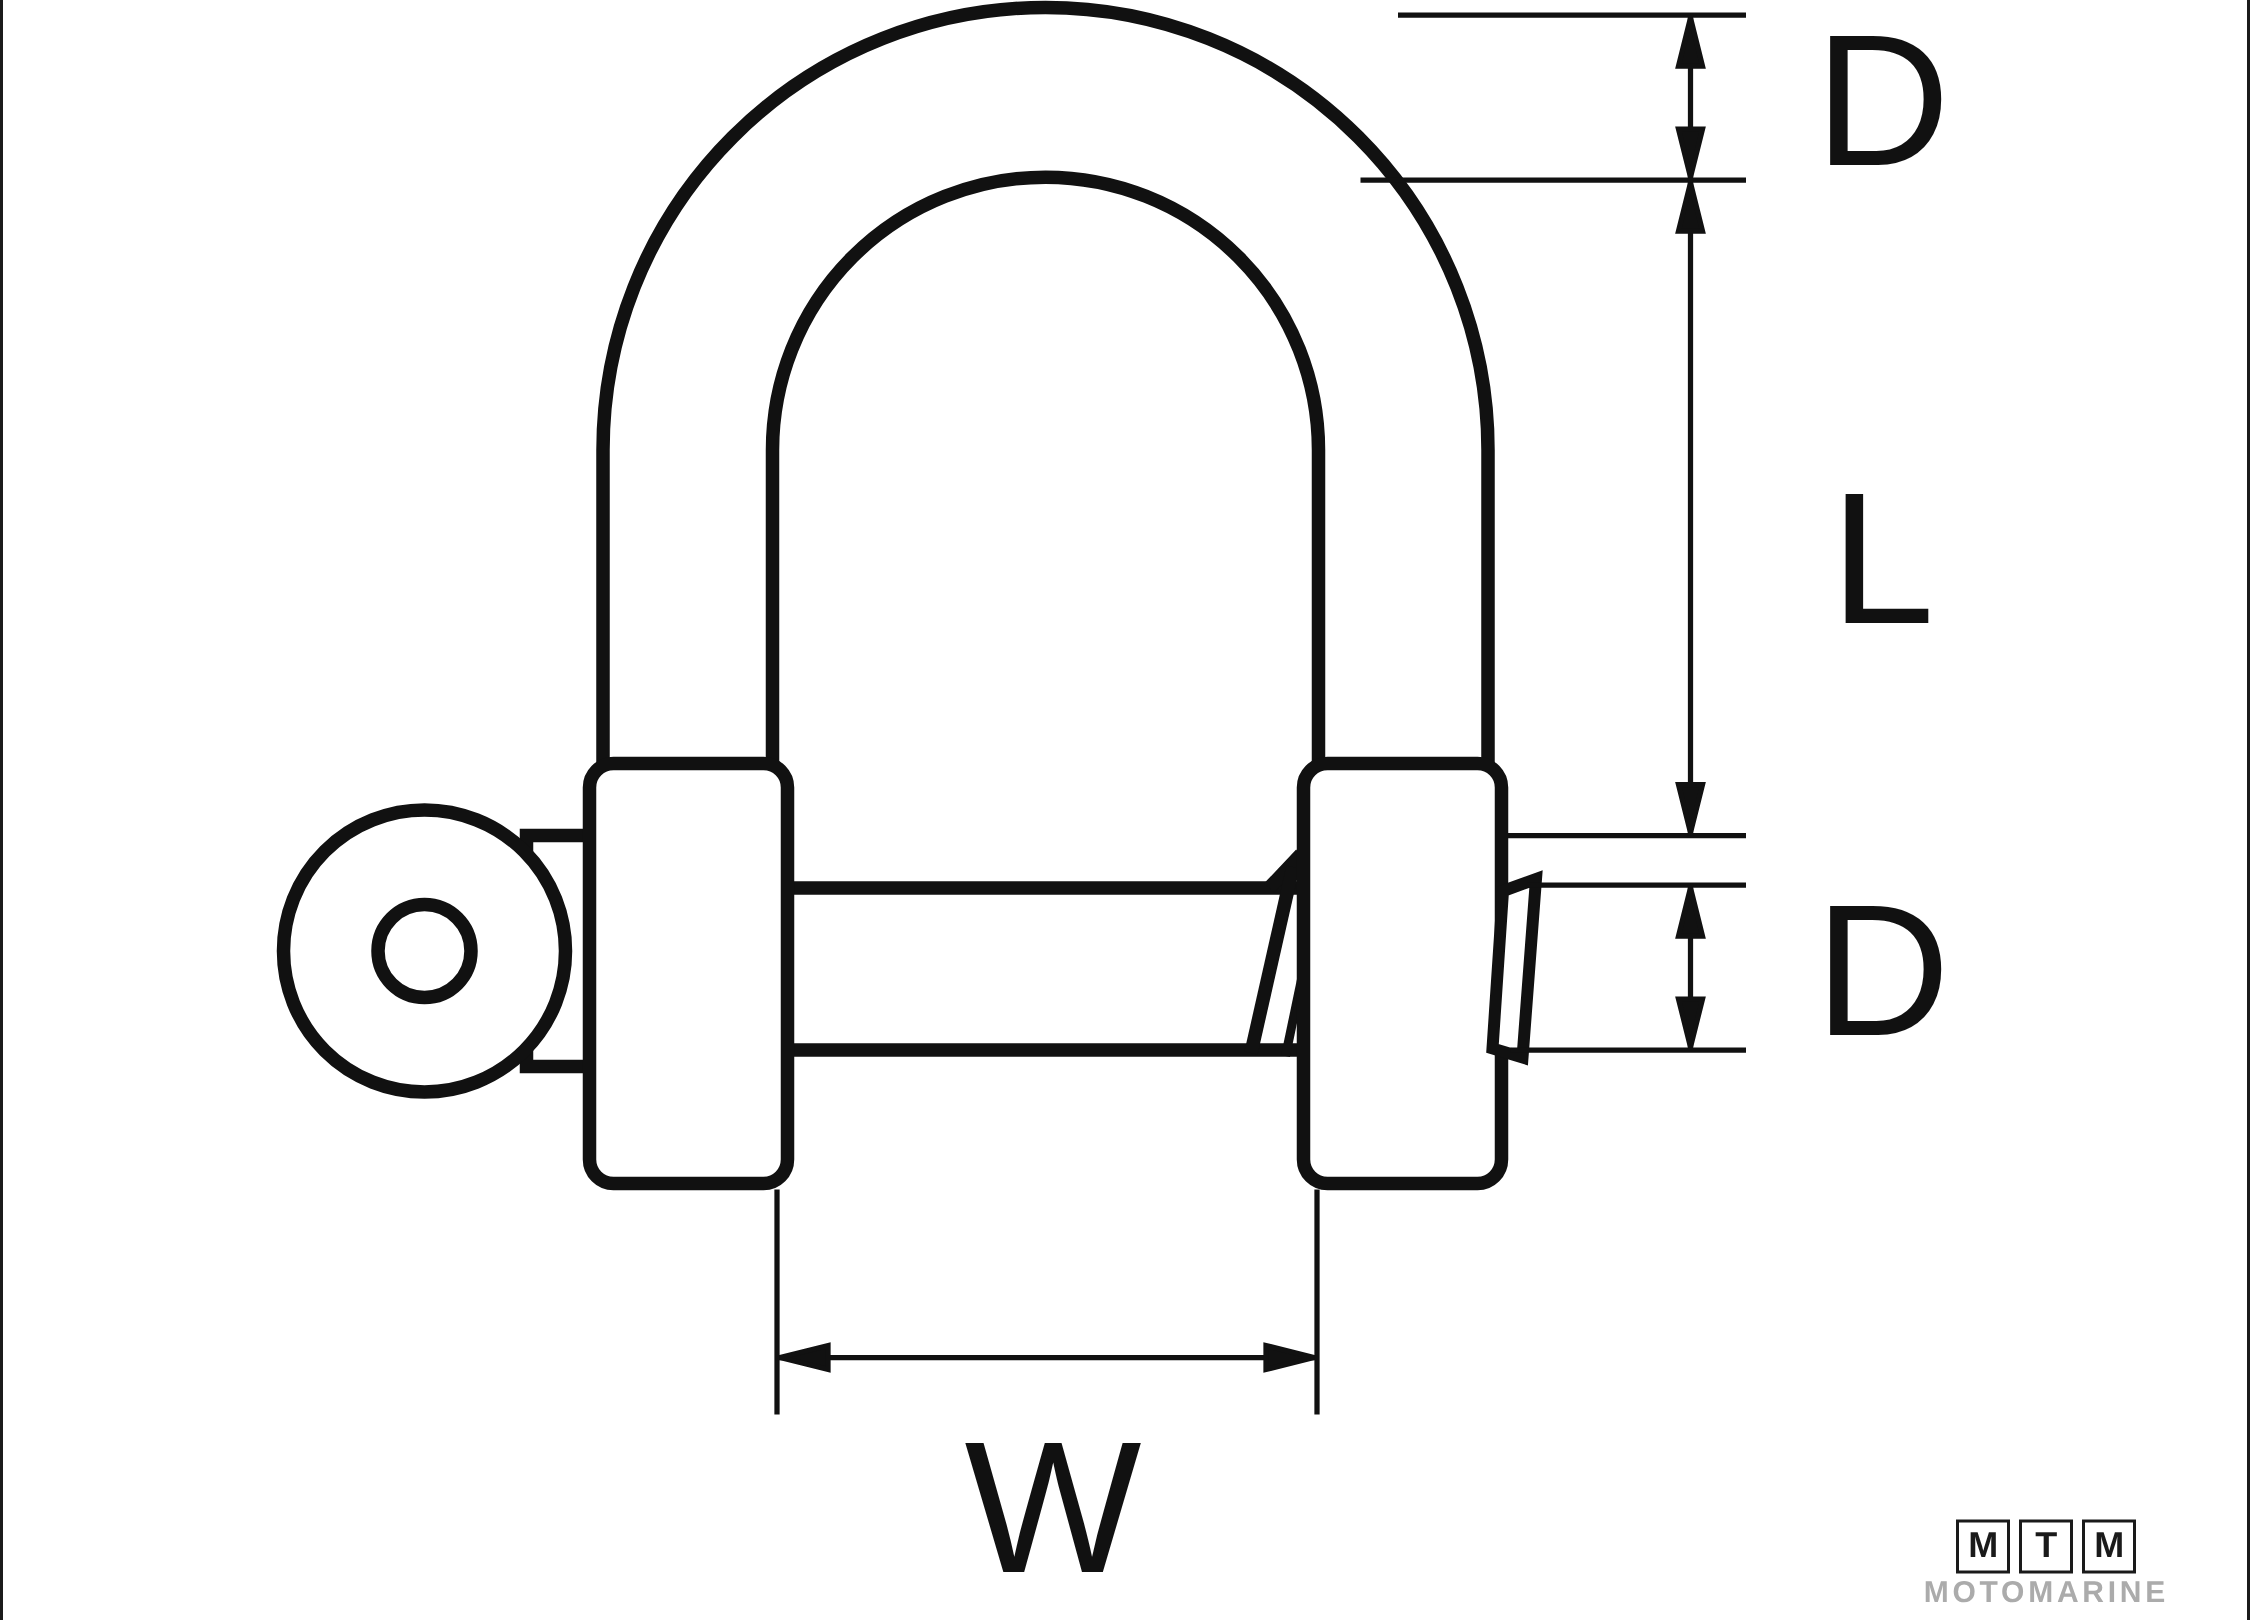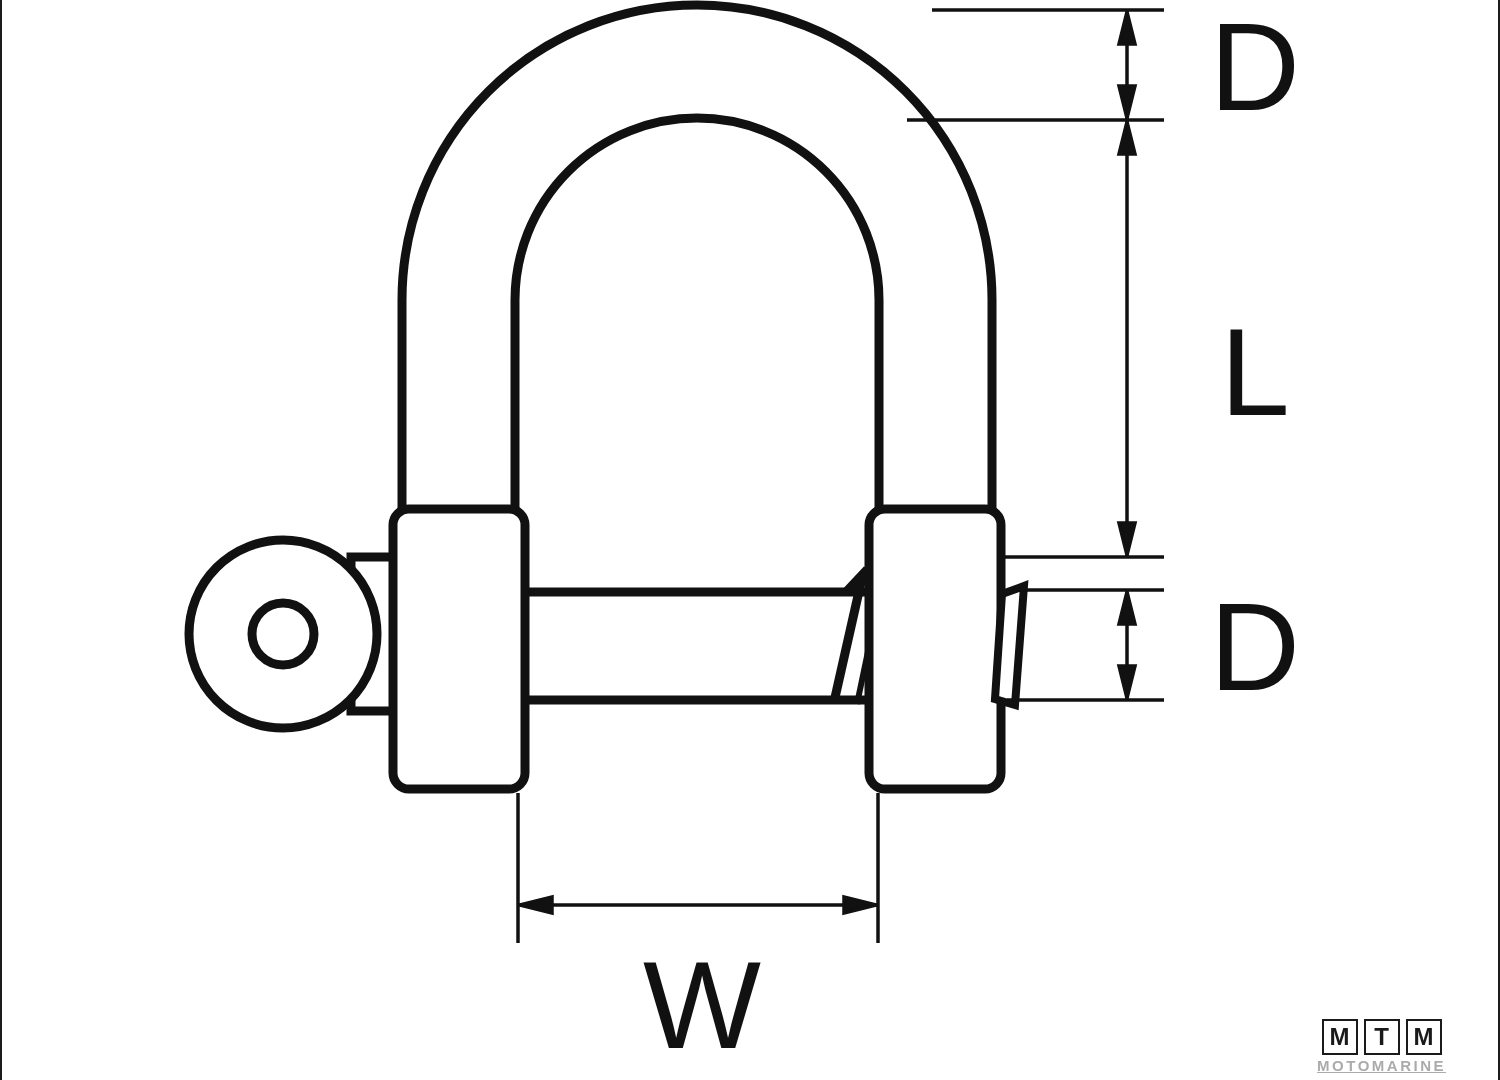--- a/index.html
+++ b/index.html
@@ -37,25 +37,24 @@
     border:2.5px solid #1a1a1a;
     box-sizing:border-box;
     display:flex;align-items:center;justify-content:center;
     font-weight:bold;
     font-size:24px;
     color:#1a1a1a;
     background:#ffffff;
   }
   .logo-subtitle{
     margin-top:2px;
-    font-size:15px;
+    font-size:20px;
     font-weight:bold;
     letter-spacing:2.5px;
     color:#ababab;
-    text-decoration:underline;
   }
 </style>
 </head>
 <body>
 
 <div class="stage">
 
   <svg width="1500" height="1080" viewBox="0 0 1500 1080">
 
     <g stroke="#111111" fill="none" stroke-width="9">

